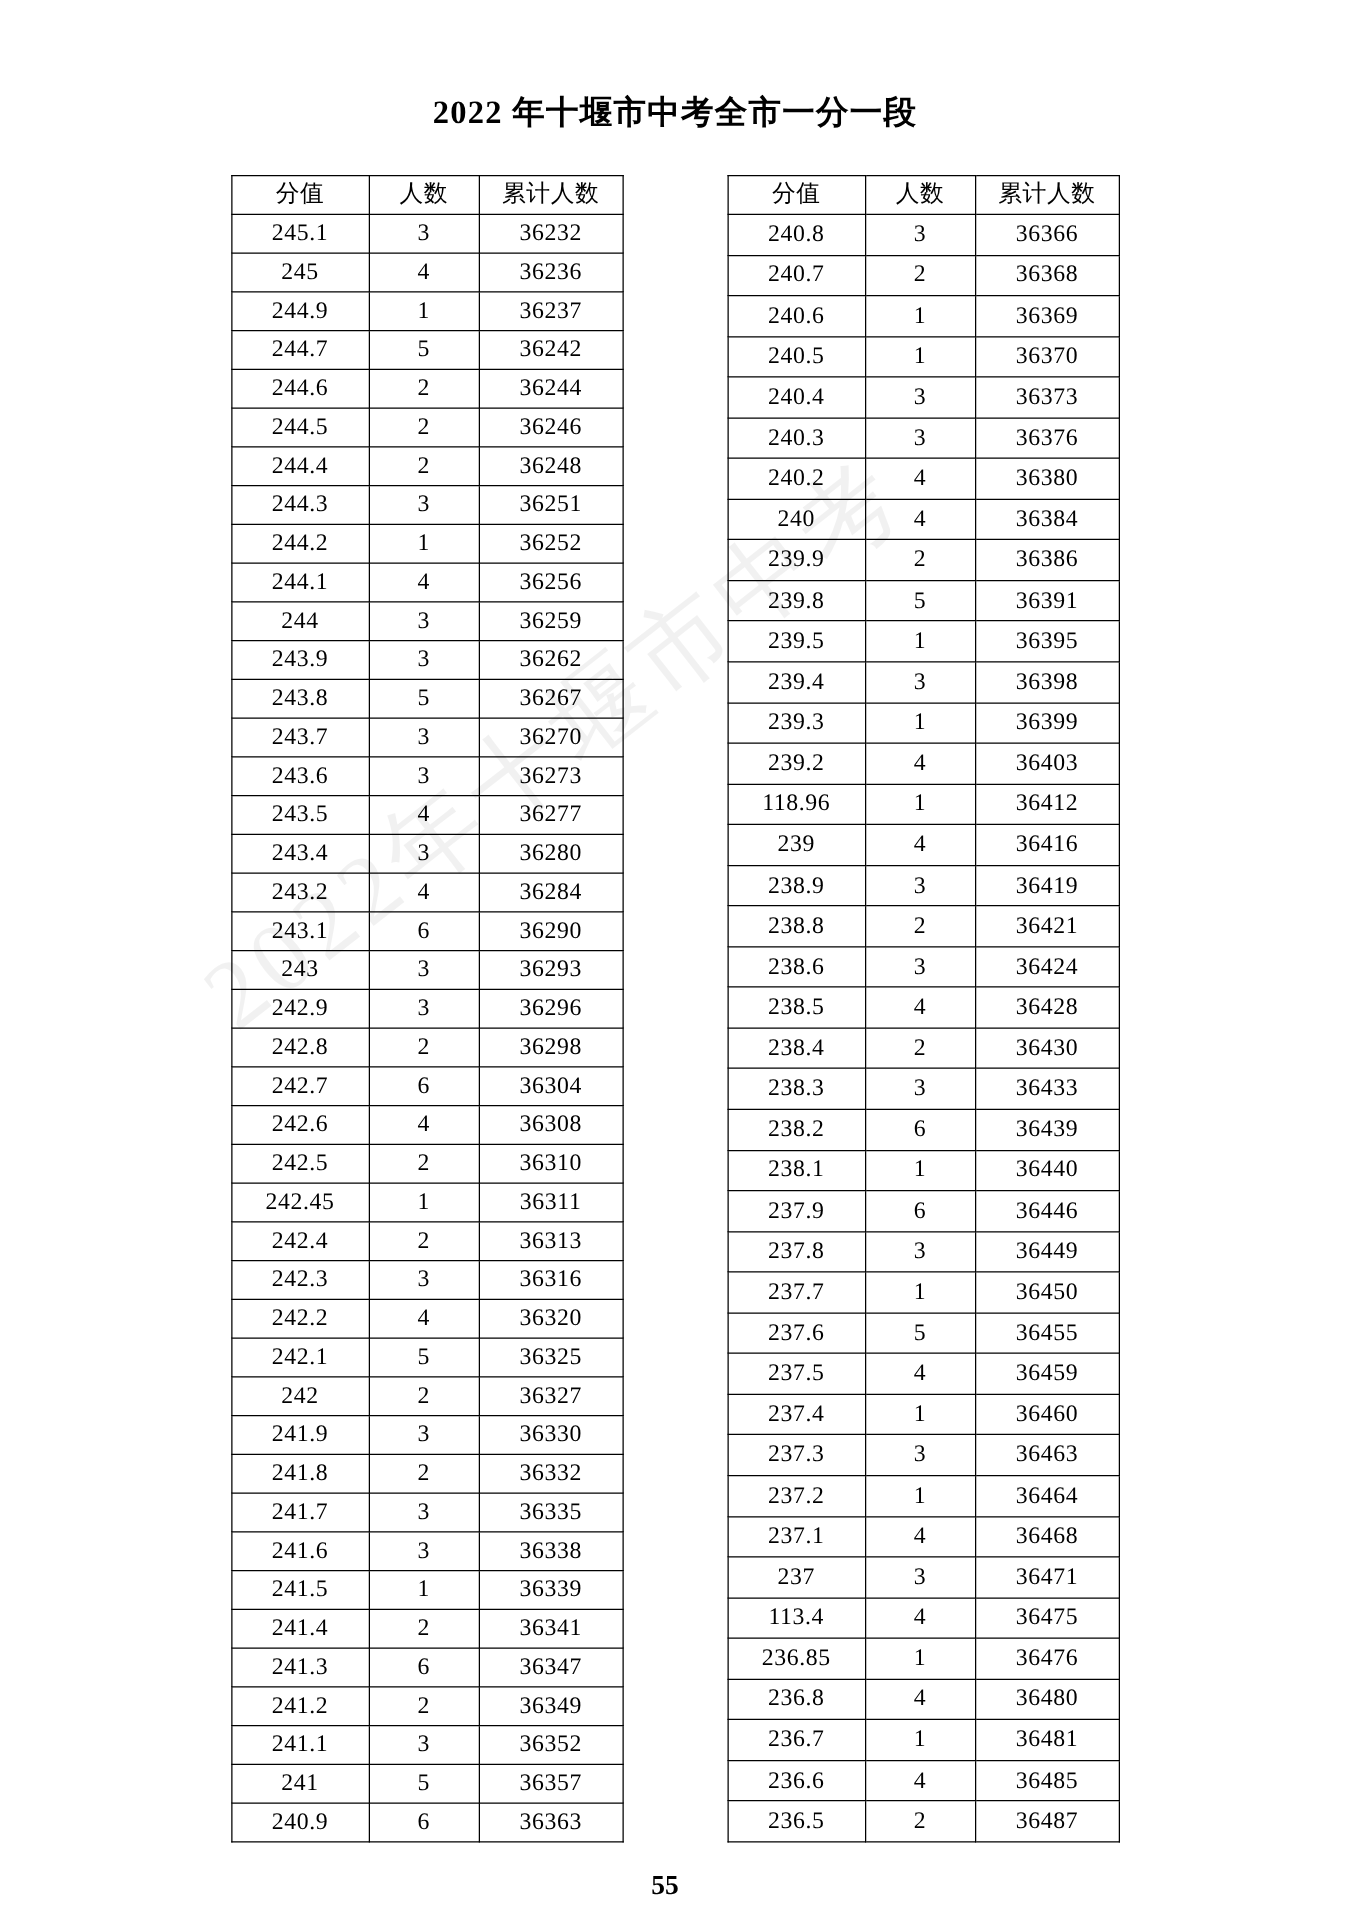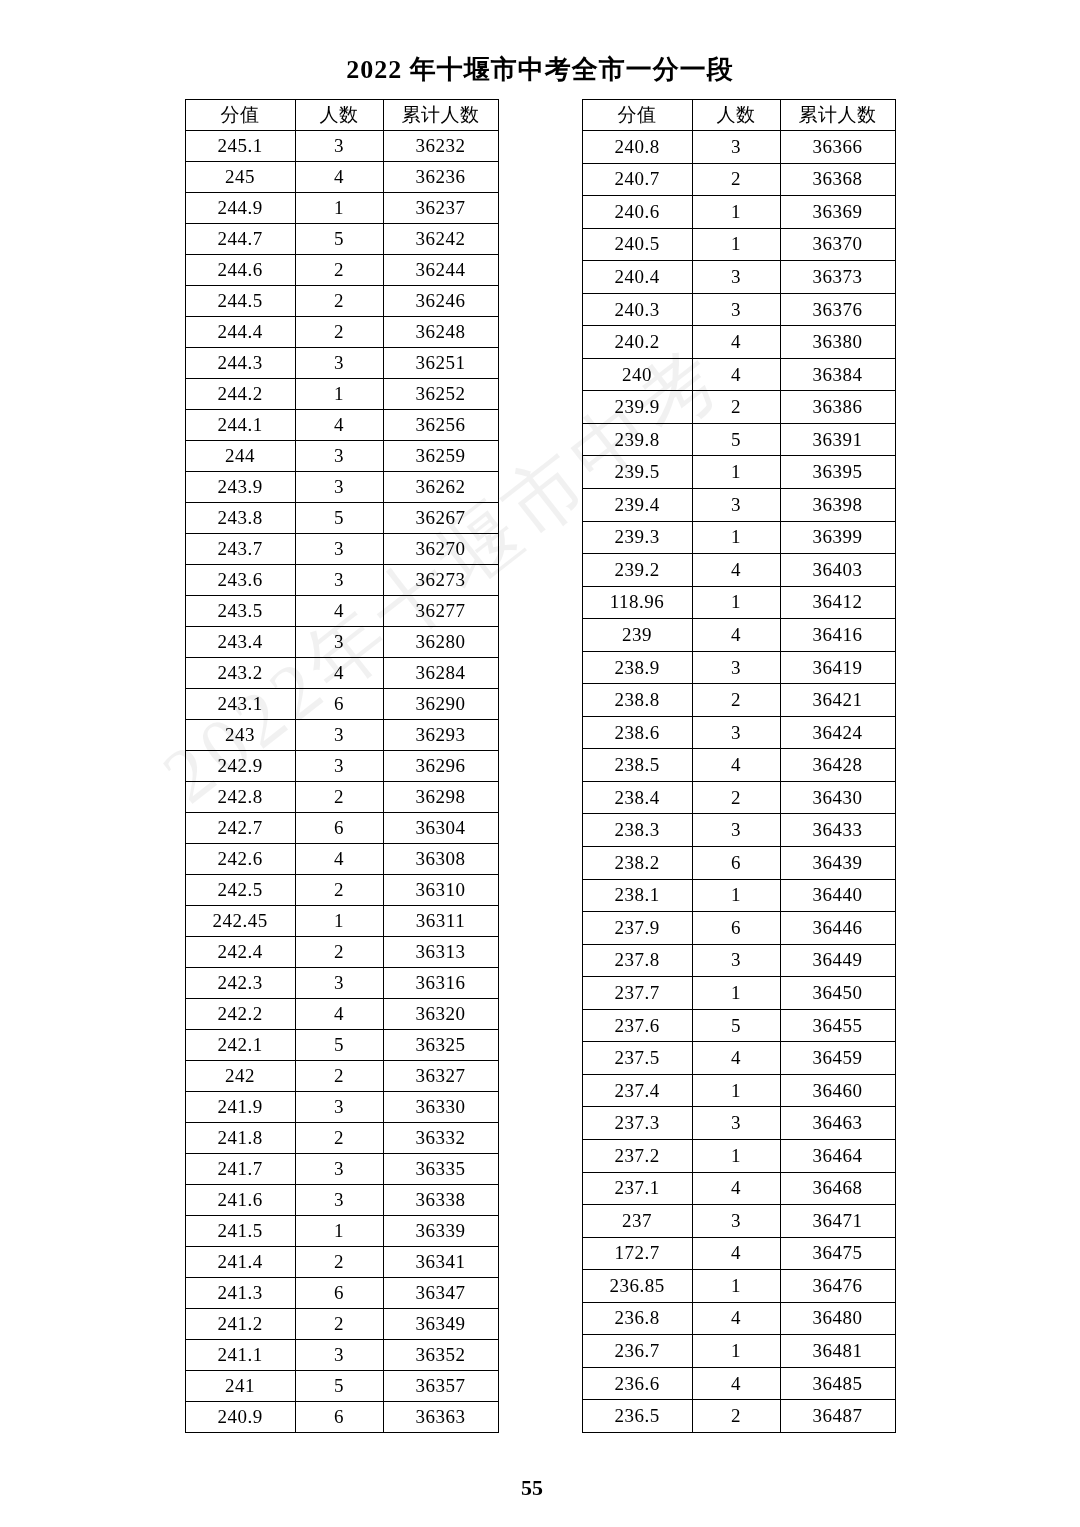--- a/index.html
+++ b/index.html
@@ -19,21 +19,21 @@
     position: relative;
     width: 1080px;
     height: 1527px;
     box-sizing: border-box;
   }
   .title {
     text-align: center;
     font-size: 26px;
     font-weight: bold;
     letter-spacing: 1px;
-    margin-top: 52px;
+    margin-top: 72px;
     margin-bottom: 0;
     font-family: "Liberation Serif", "DejaVu Serif", serif;
   }
   .watermark {
     position: absolute;
     left: 270px;
     top: 440px;
     width: 620px;
     height: 620px;
     transform: rotate(-38deg);
@@ -43,21 +43,21 @@
     letter-spacing: 6px;
     pointer-events: none;
     user-select: none;
     white-space: nowrap;
     line-height: 1.2;
   }
   .tables-wrap {
     display: flex;
     justify-content: center;
     gap: 83px;
-    margin-top: 12px;
+    margin-top: 33px;
   }
   table.score-table {
     border-collapse: collapse;
     table-layout: fixed;
     width: 313px;
   }
   table.score-table th,
   table.score-table td {
     border: 1px solid #000;
     text-align: center;
@@ -502,21 +502,21 @@
             <td>237.1</td>
             <td>4</td>
             <td>36468</td>
           </tr>
           <tr>
             <td>237</td>
             <td>3</td>
             <td>36471</td>
           </tr>
           <tr>
-            <td>172.7</td>
+            <td>113.4</td>
             <td>4</td>
             <td>36475</td>
           </tr>
           <tr>
             <td>236.85</td>
             <td>1</td>
             <td>36476</td>
           </tr>
           <tr>
             <td>236.8</td>

